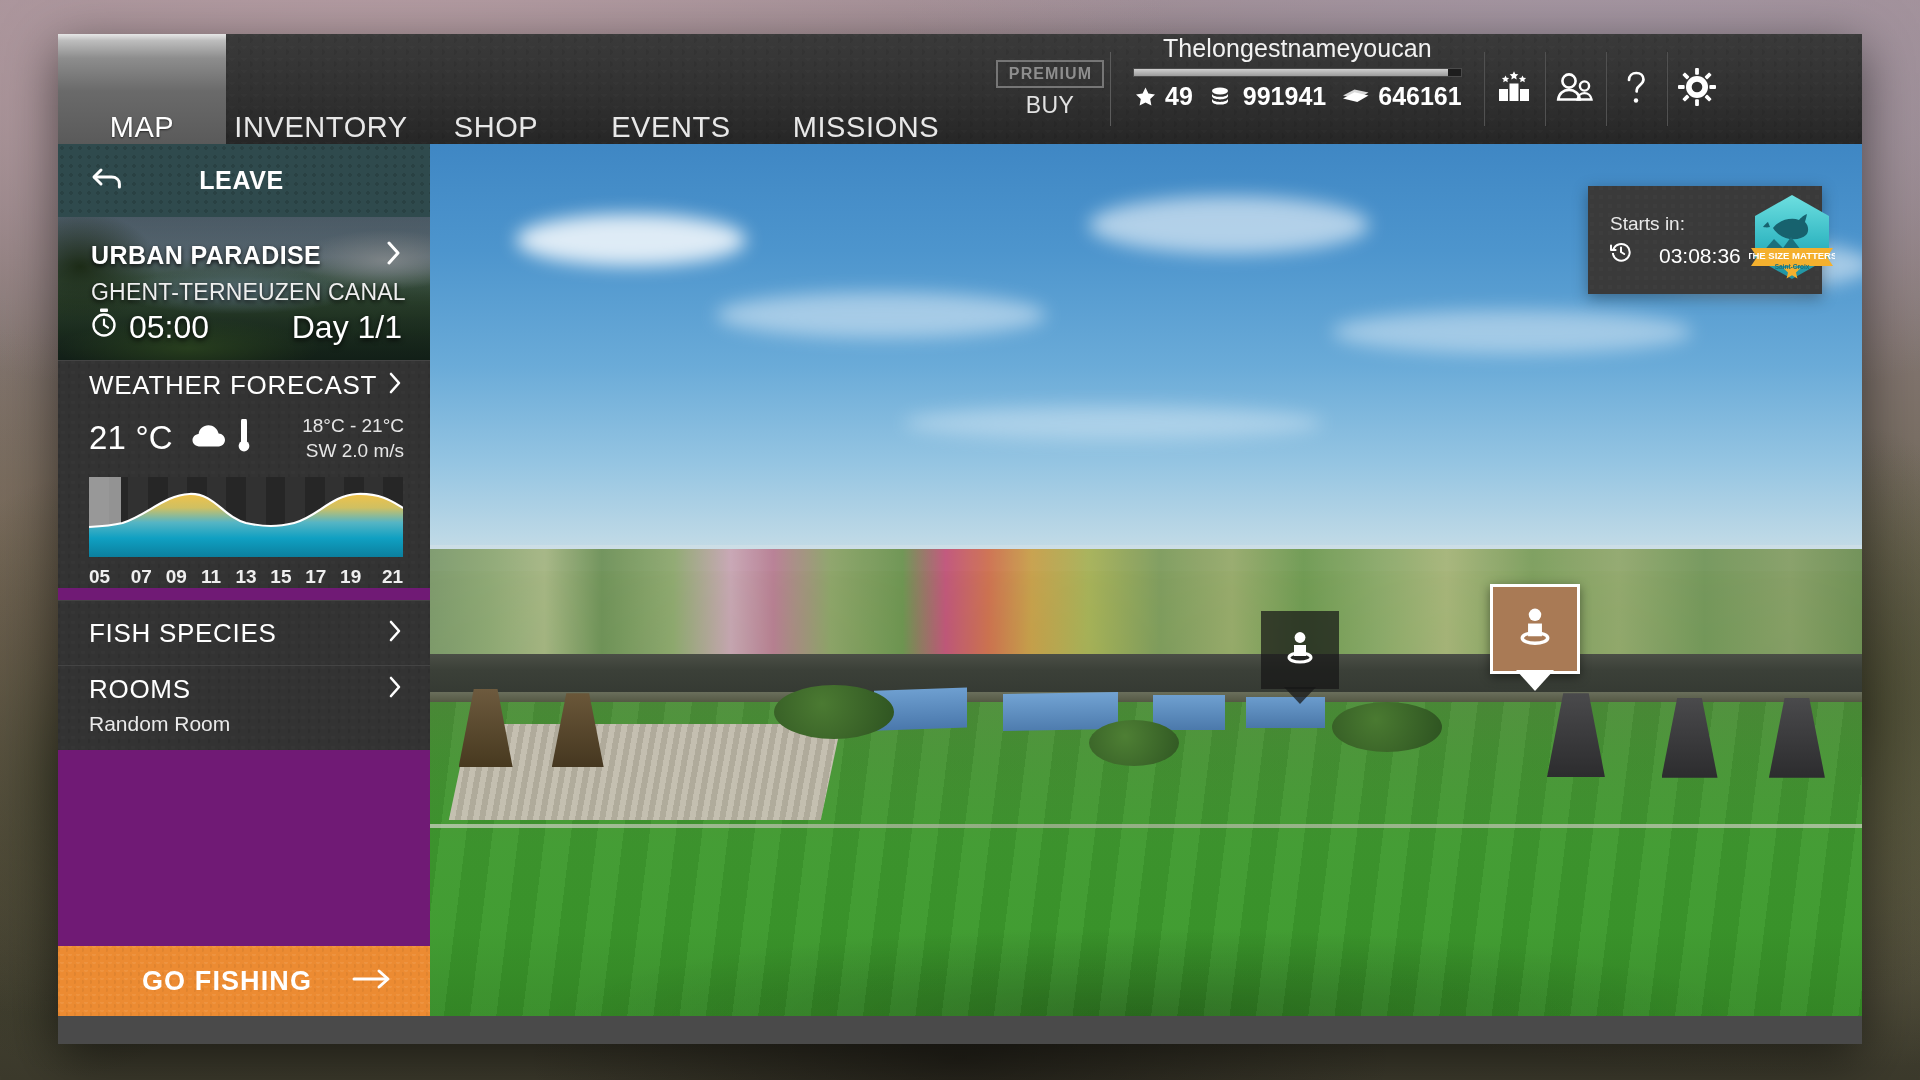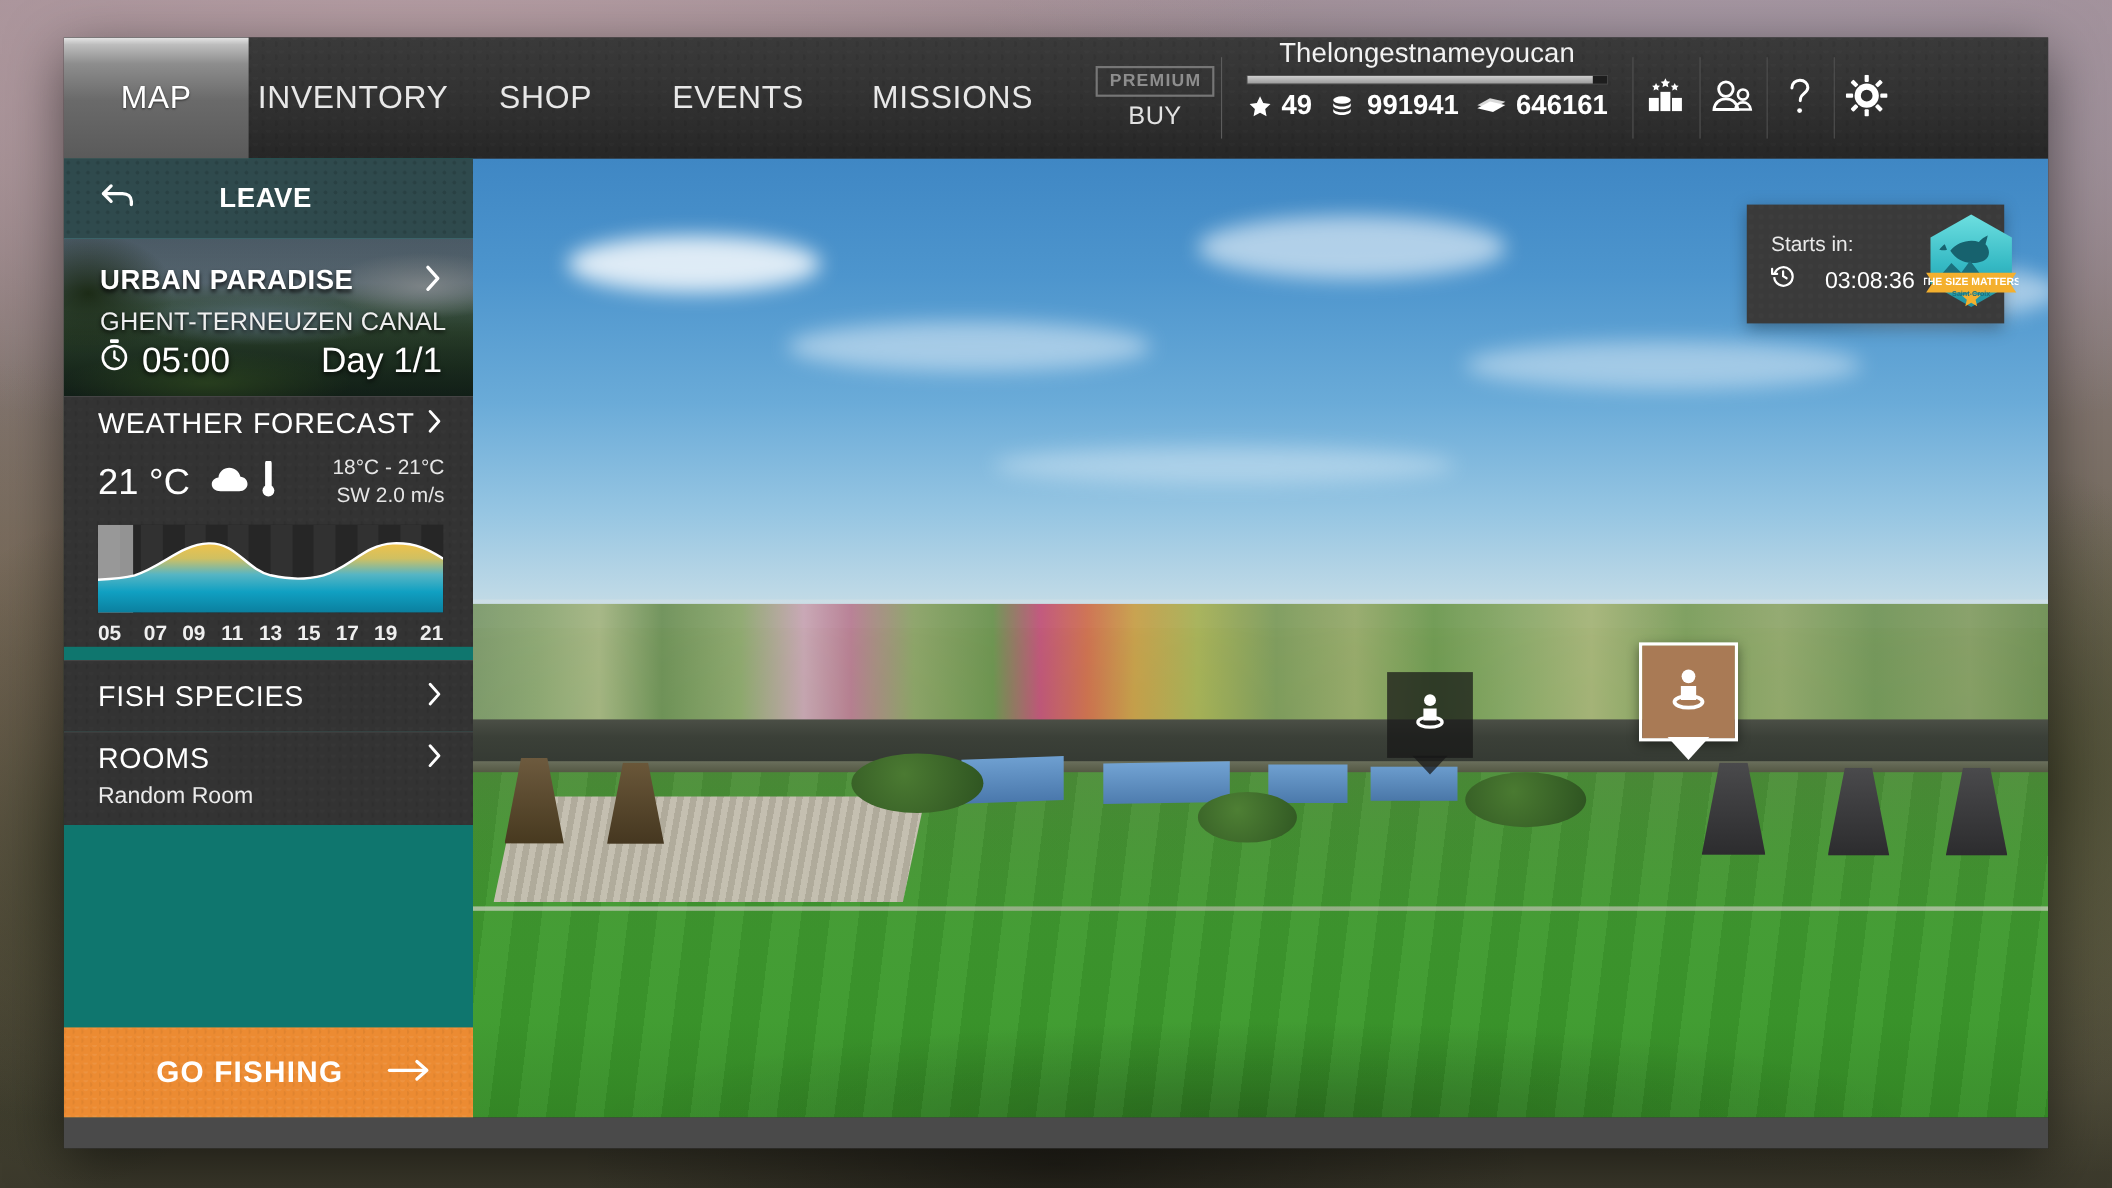--- a/index.html
+++ b/index.html
@@ -44,21 +44,21 @@
   }
   #topbar:before{
     content:""; position:absolute; inset:0; opacity:.5;
     background-image:
       radial-gradient(circle at 6px 0px, rgba(255,255,255,.035) 2.5px, transparent 3px),
       radial-gradient(circle at 0px 6px, rgba(0,0,0,.12) 2.5px, transparent 3px);
     background-size:12px 12px;
   }
   .navtab {
     position:relative; z-index:2;
-    display:flex; align-items:center; justify-content:center;
+    display:flex; align-items:flex-end; justify-content:center;
     color:#e8e8e8; font-size:29px; letter-spacing:.6px;
     padding:0 34px; min-width:120px; cursor:pointer;
     font-weight:400;
   }
   .navtab.active {
     background:linear-gradient(180deg,#e7e7e7 0%,#bdbdbd 6%,#8d8d8d 22%,#6a6a6a 52%,#5a5a5a 100%);
     color:#fff;
     text-shadow:0 1px 2px rgba(0,0,0,.6);
   }
   #navtabs { display:flex; align-items:stretch; }
@@ -114,21 +114,21 @@
   }
   .iconbtn + .iconbtn:before{
     content:""; position:absolute; left:0; top:18px; bottom:18px; width:1px; background:#515151;
   }
   .iconbtn:first-child:before{
     content:""; position:absolute; left:0; top:18px; bottom:18px; width:1px; background:#515151;
   }
 
   
   #content{ position:absolute; left:0; top:110px; right:0; bottom:28px; display:flex; }
-  #sidebar{ width:372px; flex:0 0 372px; position:relative; background:#0f766e; }
+  #sidebar{ width:372px; flex:0 0 372px; position:relative; background:#701a75; }
   #mapview{ flex:1; position:relative; overflow:hidden; }
 
   
   #leave{
     height:73px; background:#2f4a4d; position:relative;
     display:flex; align-items:center; cursor:pointer;
   }
   #leave:before{
     content:""; position:absolute; inset:0; opacity:.5;
     background-image:radial-gradient(circle at 4px 4px, rgba(0,0,0,.25) 1.6px, transparent 2px);
@@ -234,21 +234,21 @@
   }
   .subrow .k{ color:#fff; font-size:21px; font-weight:bold; }
   .subrow .v{ color:#eaeaea; font-size:21px; }
   .subrow .badge{
     margin-left:auto; display:flex; align-items:center; gap:8px;
     color:#2fd22f; font-size:21px;
   }
 
   
   #gofishing{
-    position:absolute; left:0; right:0; bottom:0; height:82px;
+    position:absolute; left:0; right:0; bottom:0; height:70px;
     background:#ec8b32; cursor:pointer; display:flex; align-items:center;
     overflow:hidden;
   }
   #gofishing:before{
     content:""; position:absolute; inset:0; opacity:.35;
     background-image:
       radial-gradient(circle at 4px 0px, rgba(255,255,255,.22) 1.8px, transparent 2.4px),
       radial-gradient(circle at 0px 4px, rgba(0,0,0,.14) 1.8px, transparent 2.4px);
     background-size:8px 8px;
   }

